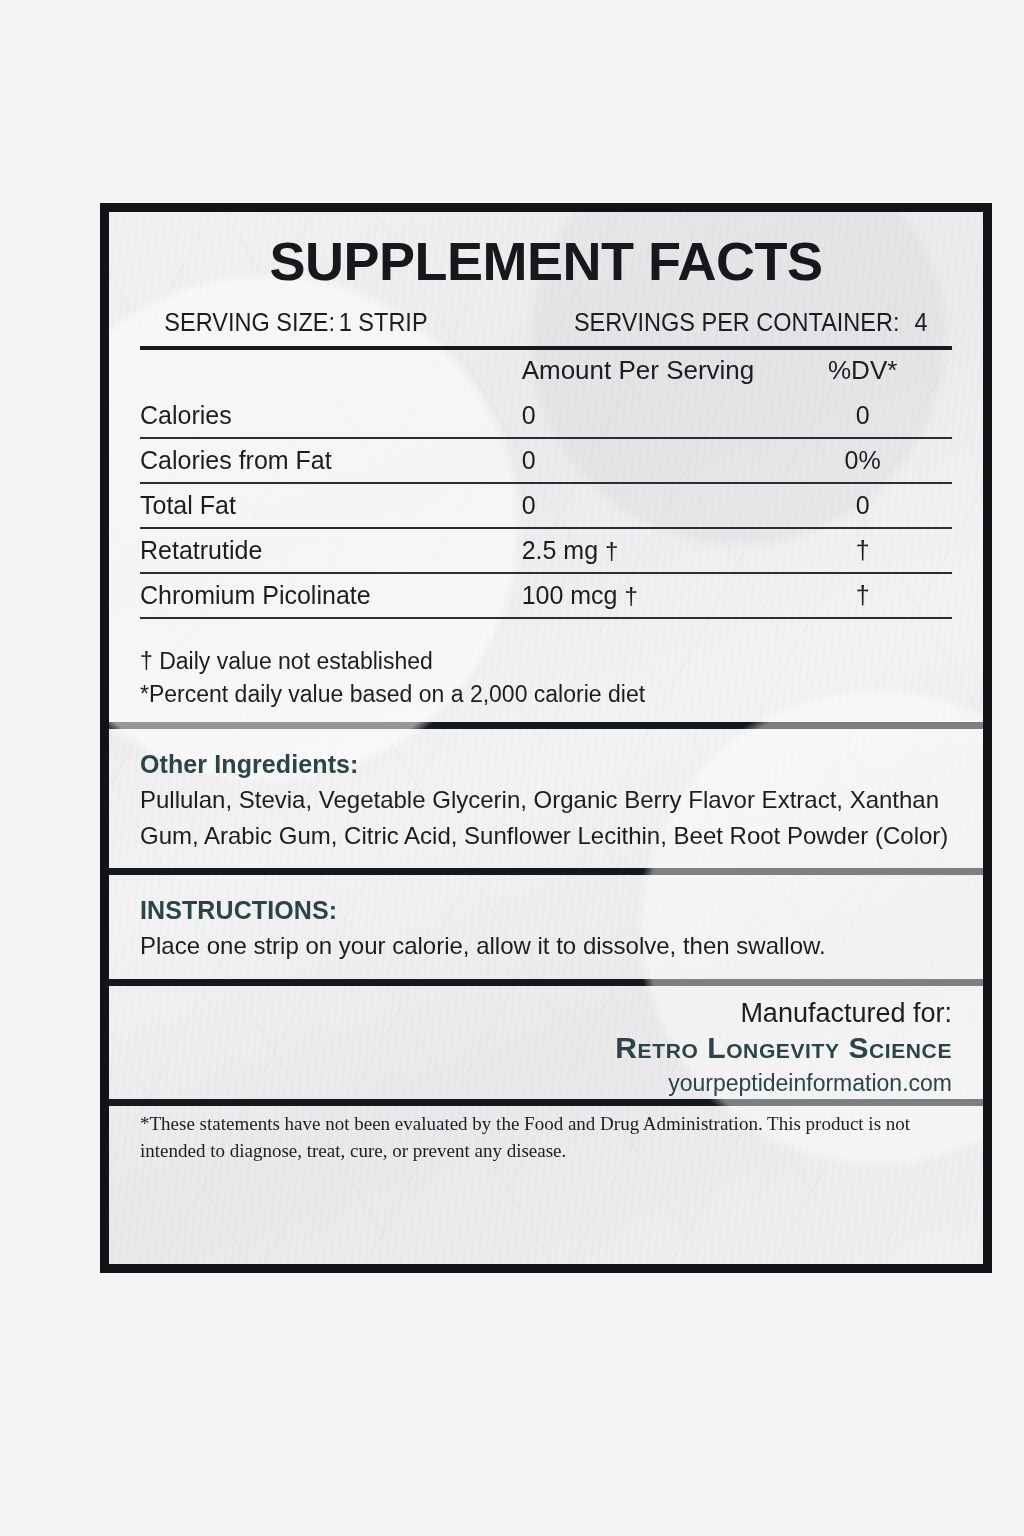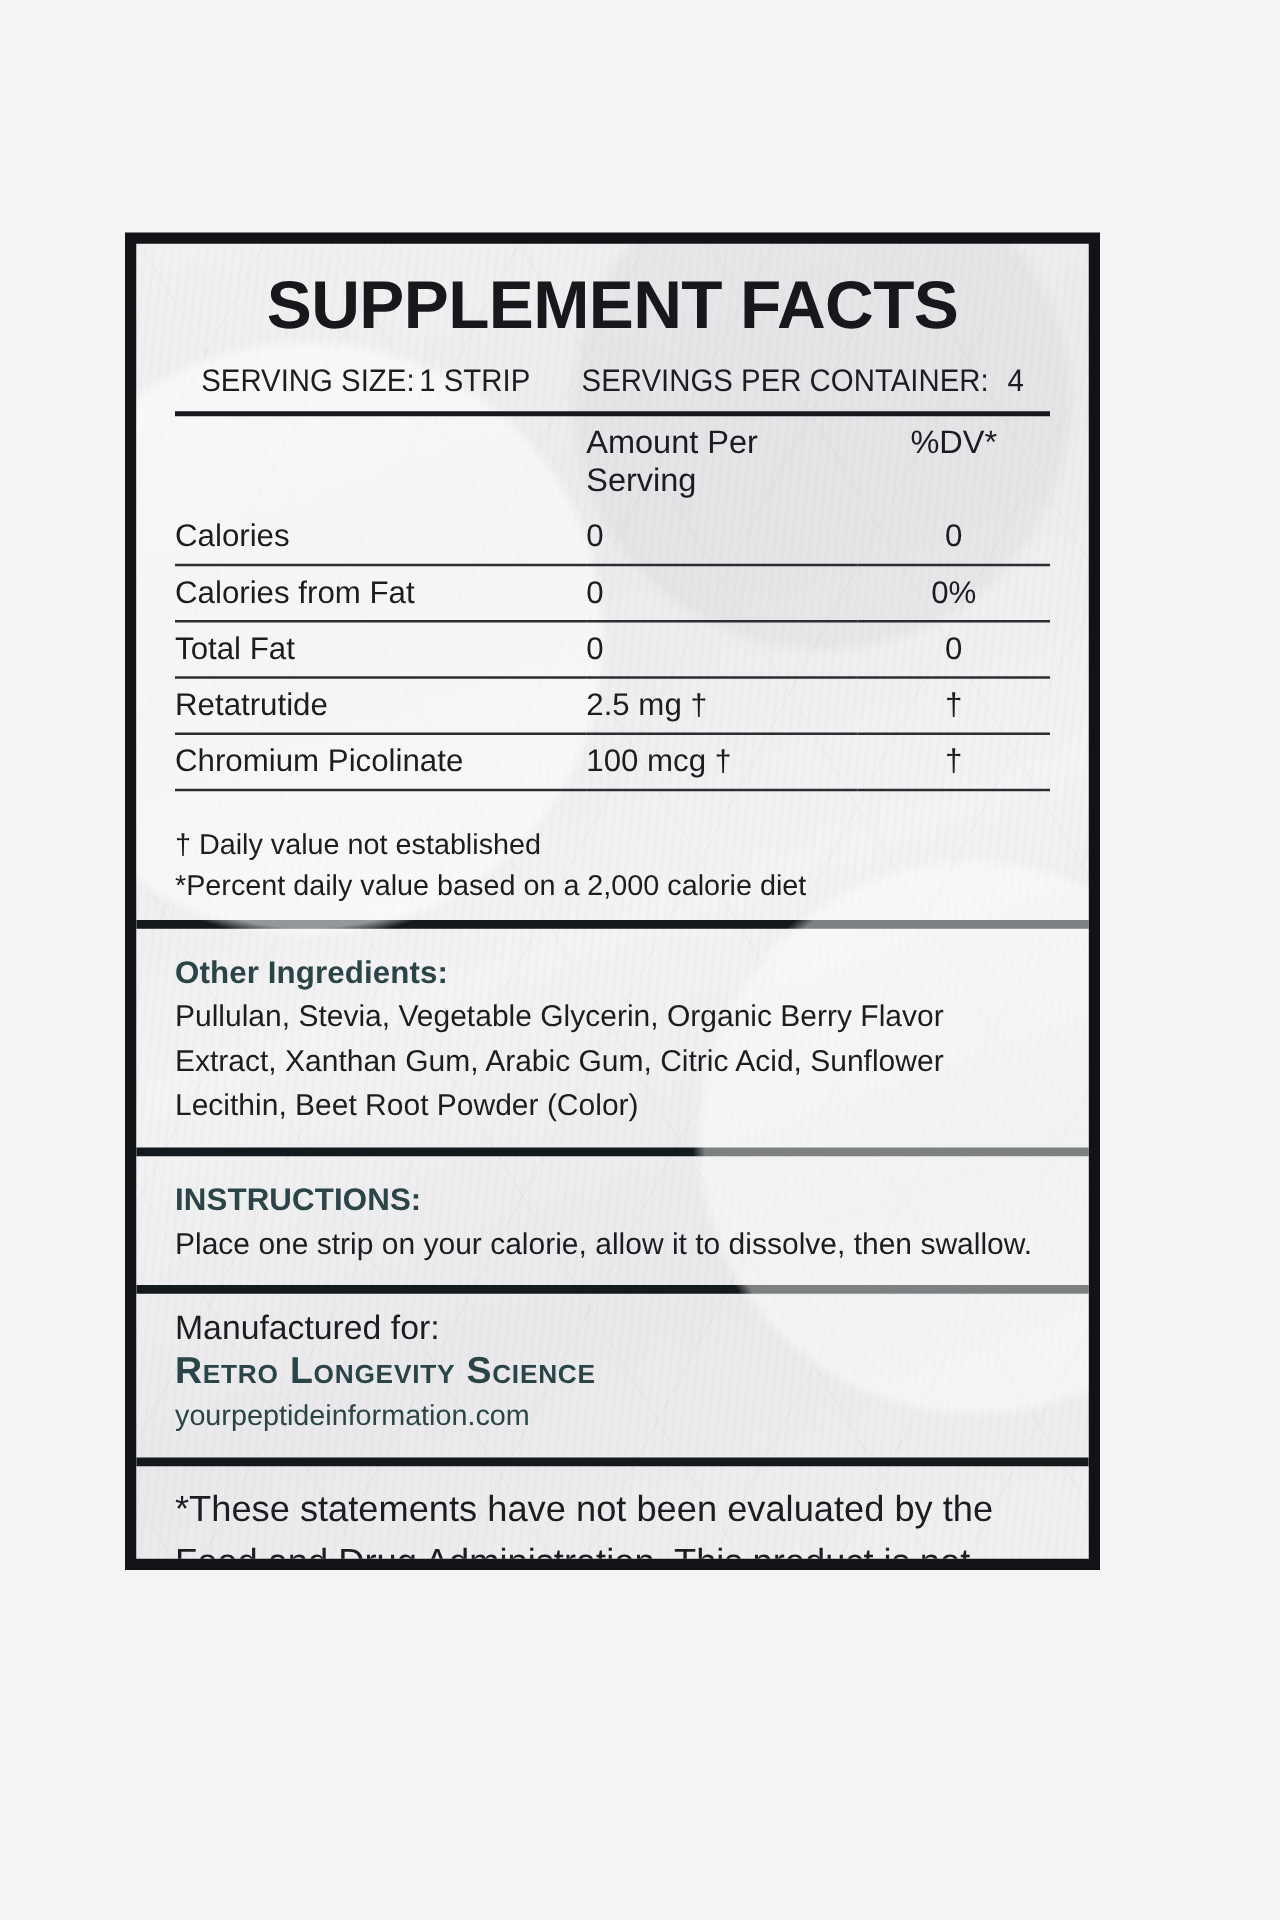--- a/index.html
+++ b/index.html
@@ -6,22 +6,22 @@
   html, body {
     width:1024px; height:1536px;
     background:#f5f3f4;
     font-family:"Liberation Sans", sans-serif;
     -webkit-font-smoothing:antialiased;
   }
 
   
   #label {
     position:absolute;
-    left:100px; top:186px;
-    width:780px; height:1070px;
+    left:100px; top:203px;
+    width:892px; height:1070px;
     border:9px solid #111316;
     background:
       repeating-linear-gradient(118deg, rgba(120,130,140,.055) 0 1px, rgba(0,0,0,0) 1px 90px),
       repeating-linear-gradient(-121deg, rgba(120,130,140,.05) 0 1px, rgba(0,0,0,0) 1px 130px),
       repeating-linear-gradient(96deg, rgba(140,146,156,.035) 0 2px, rgba(0,0,0,0) 2px 7px),
       linear-gradient(160deg,#f2f1f2 0%,#eceaec 28%,#f4f3f4 52%,#e9e8ea 74%,#f1f0f1 100%);
     overflow:hidden;
   }
   
   #label::after {
@@ -86,33 +86,33 @@
   .section { padding:21px 31px 15px; position:relative; z-index:2; }
   .sec-head {
     font-size:25px; font-weight:bold;
     color:#2b4448;
     margin-bottom:3px;
     letter-spacing:.1px;
   }
   .sec-body { font-size:24px; color:#1b1d20; line-height:1.48; }
 
   
-  #mfg { text-align:left; padding:12px 31px 20px; position:relative; z-index:2; }
+  #mfg { text-align:right; padding:12px 31px 2px; position:relative; z-index:2; }
   #mfg-for { font-size:27px; color:#1b1d20; }
   #brand {
     font-size:30px; font-weight:bold;
     color:#2b4448;
     font-variant:small-caps;
     letter-spacing:.6px;
     margin-top:2px;
   }
   #website { font-size:23px; color:#2b4448; margin-top:5px; }
 
   
-  #disclaimer { font-size:29px; color:#1b1d20; line-height:1.45; padding:14px 31px 12px; position:relative; z-index:2; }
+  #disclaimer { font-size:19px; color:#1b1d20; line-height:1.45; padding:4px 31px 12px; position:relative; z-index:2;font-family:Liberation Serif, serif; }
 </style>
 </head>
 <body>
 
 <div id="label">
 
   <div class="inner">
 
     <div id="title">SUPPLEMENT FACTS</div>
 

